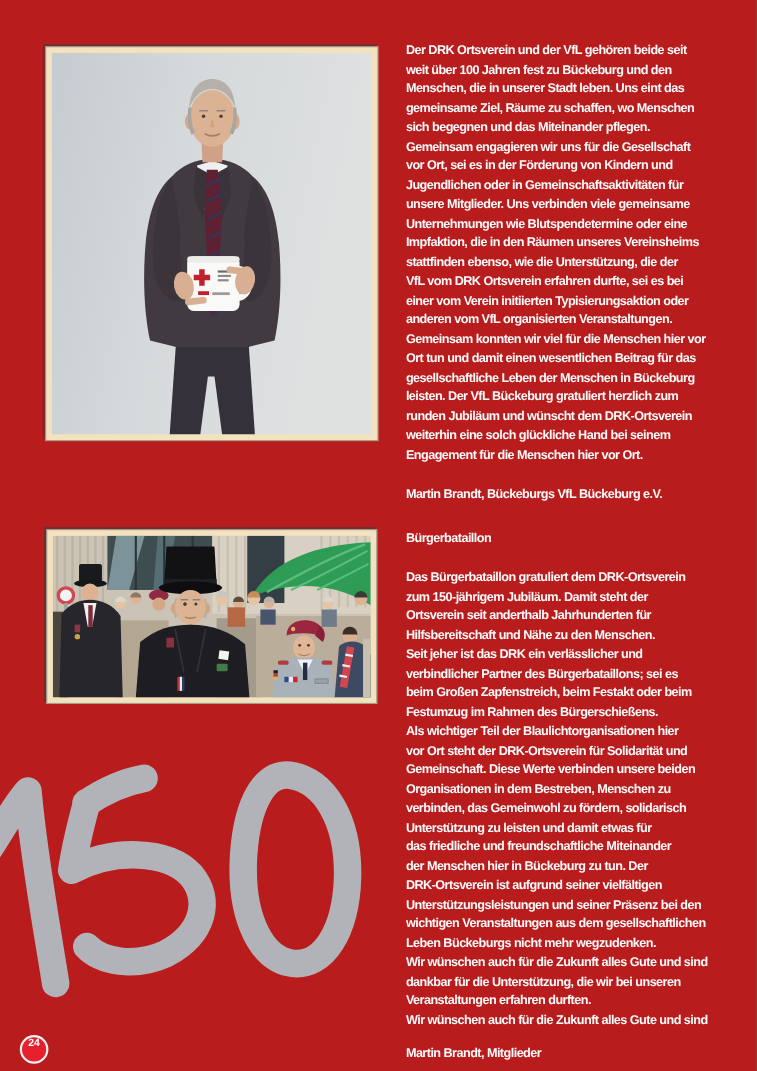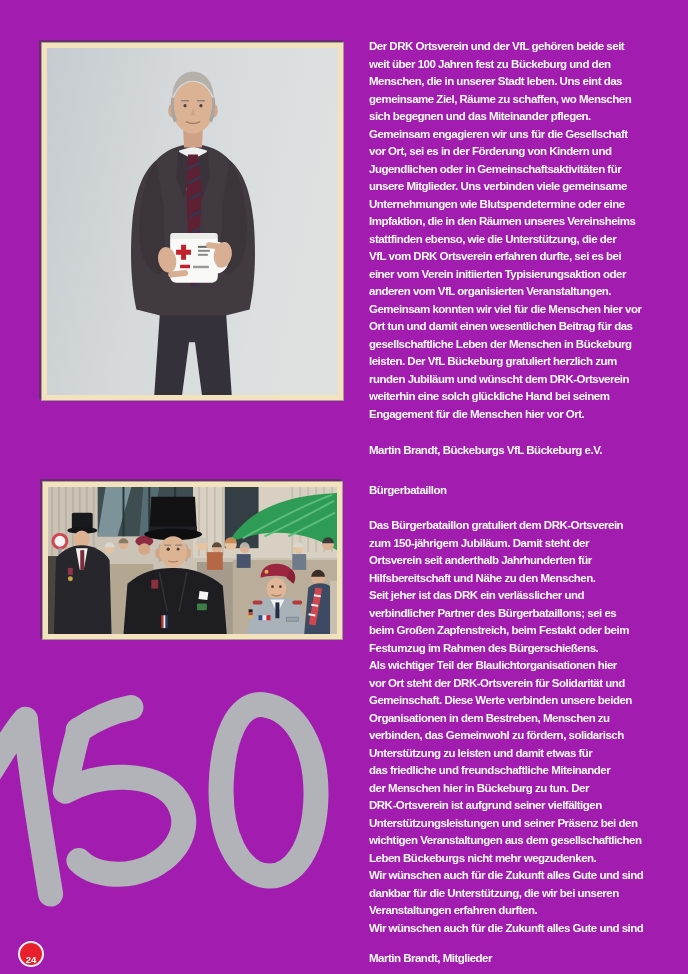--- a/index.html
+++ b/index.html
@@ -1,19 +1,19 @@
 <!DOCTYPE html>
 <html lang="de"><head>
 <meta charset="utf-8">
 <style>
   html,body{margin:0;padding:0;background:#6b6c70;}
   .page{
     position:relative;
     width:688px;height:974px;
-    background:#a21caf;
+    background:#b91c1c;
     overflow:hidden;
     font-family:"Liberation Sans","DejaVu Sans",sans-serif;
   }
   
   .watermark{
     position:absolute;left:-14px;top:688px;width:356px;height:230px;
     pointer-events:none;
   }
   .watermark path{fill:none;stroke:#b2b3b8;stroke-width:25;stroke-linecap:round;stroke-linejoin:round;}
   
@@ -40,21 +40,21 @@
   .sig1{margin-top:19px !important;}
   .heading{margin-top:22px !important;}
   .para2{margin-top:18px !important;}
   .sig2{margin-top:13px !important;}
   
   .pagenum{
     position:absolute;left:18px;top:941px;
     width:22px;height:22px;border-radius:50%;
     background:#e8202e;border:2px solid #f2f2f2;
     box-sizing:content-box;
-    display:flex;align-items:flex-end;justify-content:center;
+    display:flex;align-items:flex-start;justify-content:center;
     color:#ffffff;font-size:9.5px;font-weight:bold;
   }
 </style>
 </head>
 <body>
 
 <div class="page">
 
   <svg class="watermark" viewBox="0 0 356 230" role="img" aria-label="150">
     <g transform="rotate(-3 178 115)">

